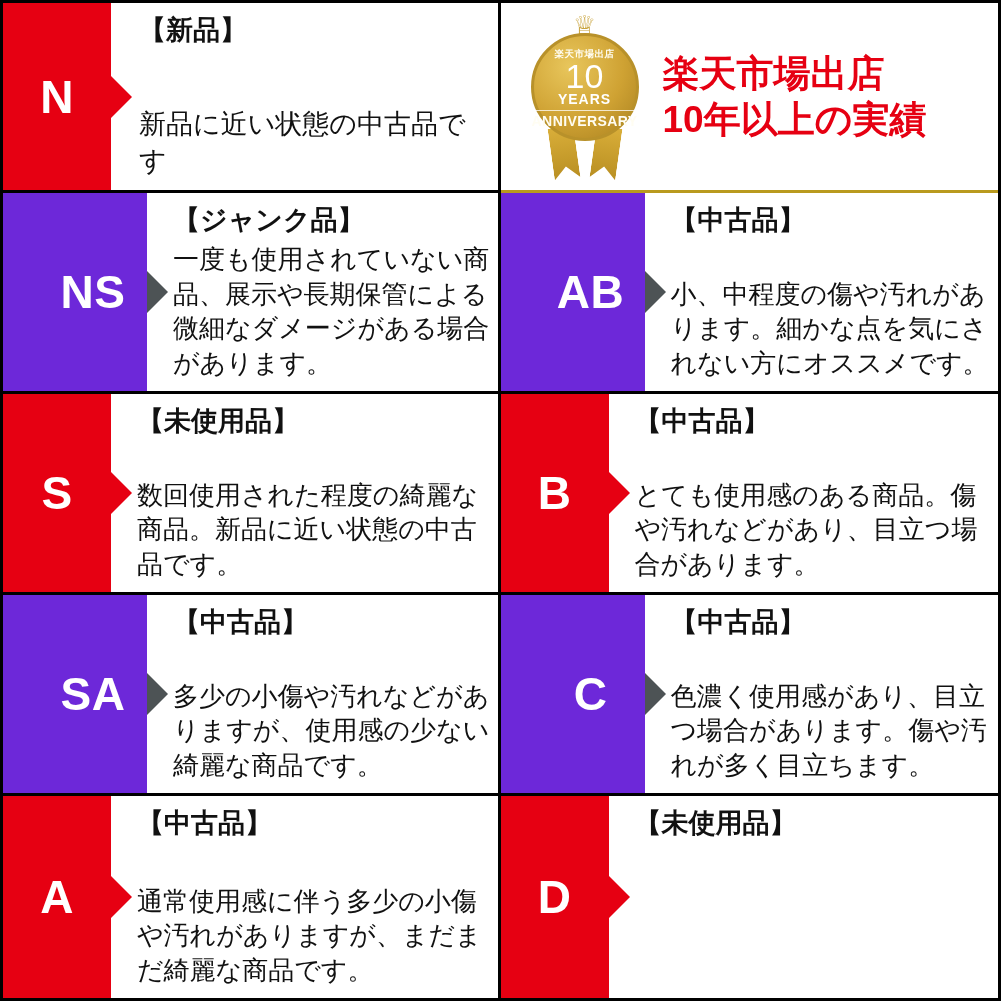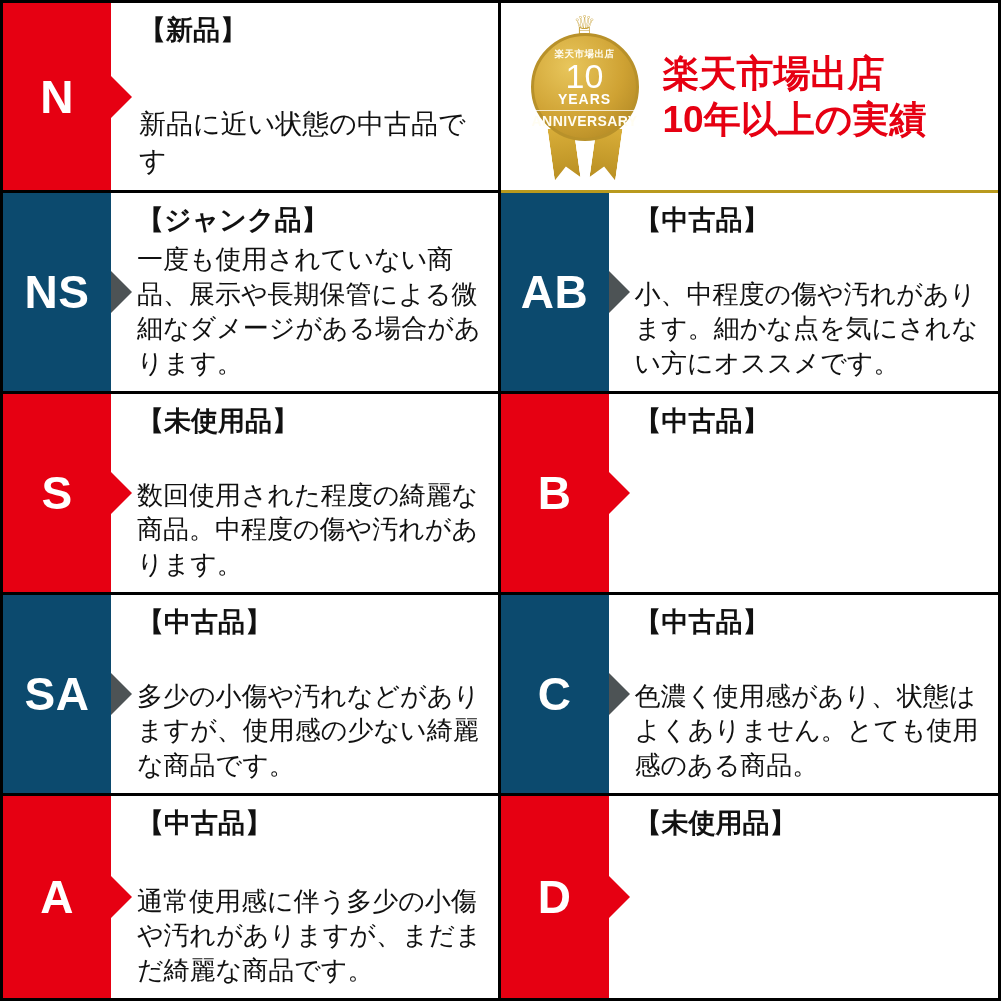--- a/index.html
+++ b/index.html
@@ -58,21 +58,21 @@
     letter-spacing: 0.5px;
   }
   .badge .rank-text {
     font-size: 46px;
     line-height: 1;
     font-weight: bold;
     color: #ffffff;
     font-family: "Liberation Sans", sans-serif;
   }
   .badge.red { background: #e60012; }
-  .badge.gray { background: #0c4a6e; }
+  .badge.gray { background: #6d28d9; padding-left: 36px; }
   
   .badge .arrow {
     position: absolute;
     right: -21px;
     top: 50%;
     transform: translateY(-50%);
     width: 0;
     height: 0;
     border-top: 21px solid transparent;
     border-bottom: 21px solid transparent;
@@ -270,31 +270,32 @@
       </div>
     </div>
 
     <div class="cell">
       <div class="badge red">
         <span class="rank-text">S</span>
         <span class="arrow"></span>
       </div>
       <div class="desc">
         <div class="title">【未使用品】</div>
-        <div class="body">数回使用された程度の綺麗な商品。中程度の傷や汚れがあります。</div>
+        <div class="body">数回使用された程度の綺麗な商品。新品に近い状態の中古品です。</div>
       </div>
     </div>
 
     <div class="cell col2">
       <div class="badge red">
         <span class="rank-text">B</span>
         <span class="arrow"></span>
       </div>
       <div class="desc">
         <div class="title">【中古品】</div>
+        <div class="body">とても使用感のある商品。傷や汚れなどがあり、目立つ場合があります。</div>
       </div>
     </div>
 
     <div class="cell">
       <div class="badge gray">
         <span class="rank-text">SA</span>
         <span class="arrow"></span>
       </div>
       <div class="desc">
         <div class="title">【中古品】</div>
@@ -302,21 +303,21 @@
       </div>
     </div>
 
     <div class="cell col2">
       <div class="badge gray">
         <span class="rank-text">C</span>
         <span class="arrow"></span>
       </div>
       <div class="desc">
         <div class="title">【中古品】</div>
-        <div class="body">色濃く使用感があり、状態はよくありません。とても使用感のある商品。</div>
+        <div class="body">色濃く使用感があり、目立つ場合があります。傷や汚れが多く目立ちます。</div>
       </div>
     </div>
 
     <div class="cell lastrow">
       <div class="badge red">
         <span class="rank-text">A</span>
         <span class="arrow"></span>
       </div>
       <div class="desc">
         <div class="title">【中古品】</div>

